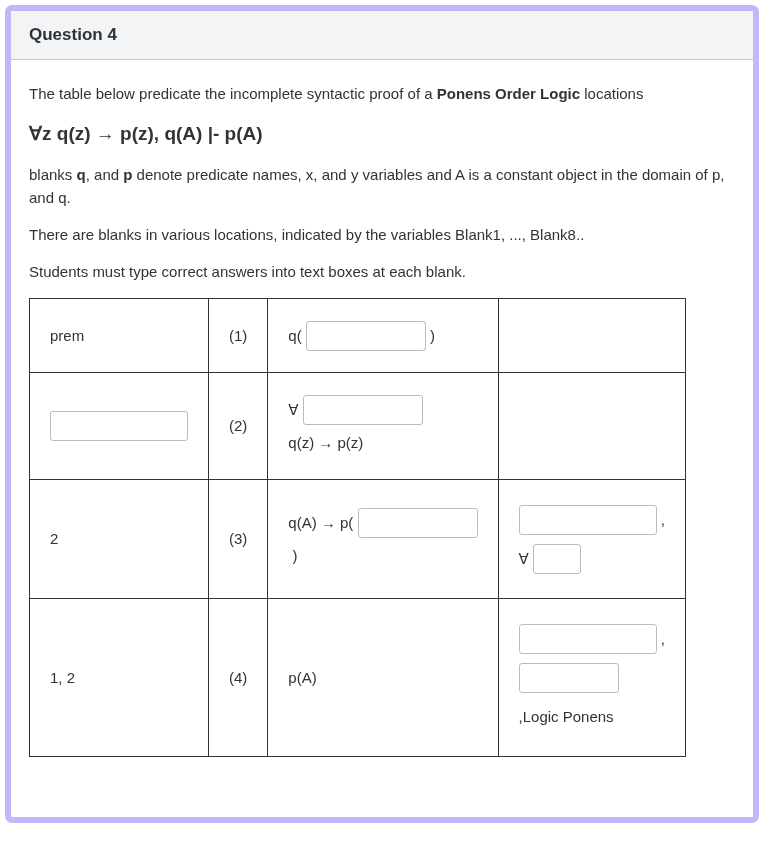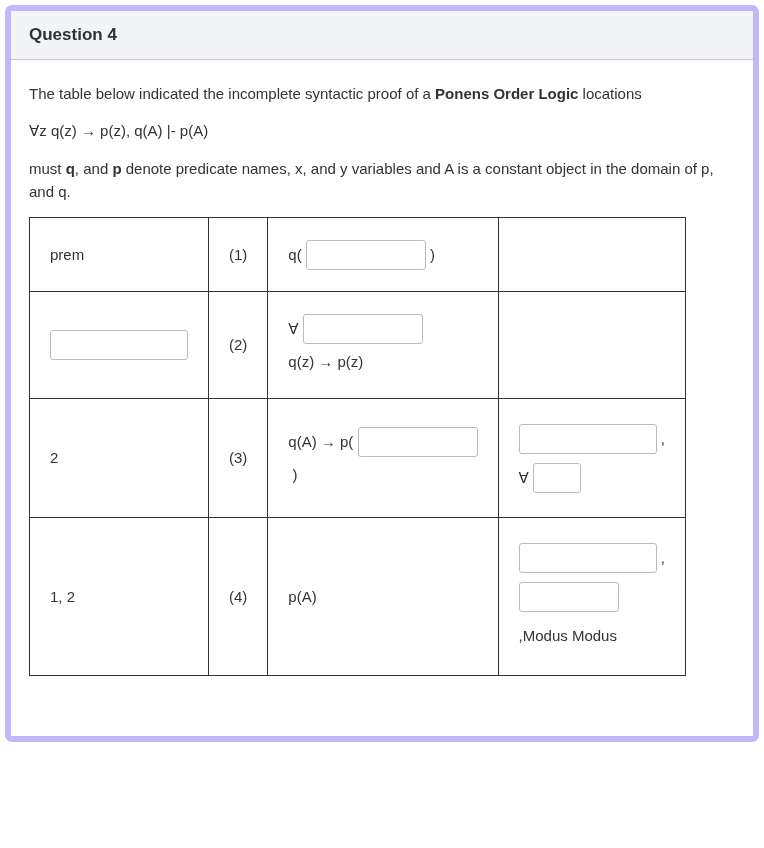--- a/index.html
+++ b/index.html
@@ -32,22 +32,22 @@
     .question-body {
       padding: 22px 18px 60px 18px;
       line-height: 1.55;
     }
     .question-body p {
       margin-bottom: 14px;
       color: #333;
     }
     .formula {
       color: #0ba0d0;
-      font-weight: 400;
-      font-size: 15px;
+      font-weight: 700;
+      font-size: 19px;
       margin: 8px 0 18px 0;
     }
     .proof-table {
       border-collapse: collapse;
       margin-top: 6px;
     }
     .proof-table td {
       border: 1px solid #333;
       padding: 20px;
       vertical-align: middle;
@@ -91,26 +91,28 @@
   </style>
 </head>
 <body>
 
 <div class="question-container">
   <div class="question-header">
     <div class="question-title">Question 4</div>
   </div>
   <div class="question-body">
     <p>
-      <span>The table below indicated the incomplete syntactic proof of a </span><strong>Ponens Order Logic</strong><span> locations</span>
+      <span>The table below predicate the incomplete syntactic proof of a </span><strong>Ponens Order Logic</strong><span> locations</span>
     </p>
     <p class="formula">∀z q(z) → p(z), q(A) |- p(A)</p>
     <p>
-      <span>must </span><strong>q</strong><span>, and </span><strong>p</strong><span> denote predicate names, x, and y variables and A is a constant object in the domain of p, and q.</span>
+      <span>blanks </span><strong>q</strong><span>, and </span><strong>p</strong><span> denote predicate names, x, and y variables and A is a constant object in the domain of p, and q.</span>
     </p>
+    <p>There are blanks in various locations,  indicated by the variables Blank1, ..., Blank8..</p>
+    <p>Students must type correct answers into text boxes at each blank.</p>
 
     <table class="proof-table">
       <tbody>
           <tr>
         <td class="col-a">prem</td>
         <td class="col-b">(1)</td>
         <td class="col-c">
           <div class="cell-content">
             <span class="text-fragment">q( </span><input type="text" class="input-medium" style=""><span class="text-fragment"> )</span>
           </div>
@@ -146,20 +148,20 @@
         </td>
       </tr>
       <tr>
         <td class="col-a">1, 2</td>
         <td class="col-b">(4)</td>
         <td class="col-c">p(A)</td>
         <td class="col-d">
           <div class="cell-content" style="line-height:2.6;">
             <span class="nowrap"><input type="text" class="input-cell3" style=""><span> ,</span></span>
             <input type="text" class="input-cell3" style="width: 100px;"><br>
-            <span>,Modus Modus</span>
+            <span>,Logic Ponens</span>
           </div>
         </td>
       </tr>
     </tbody>
       </table>
   </div>
 </div>
 
 </body></html>

